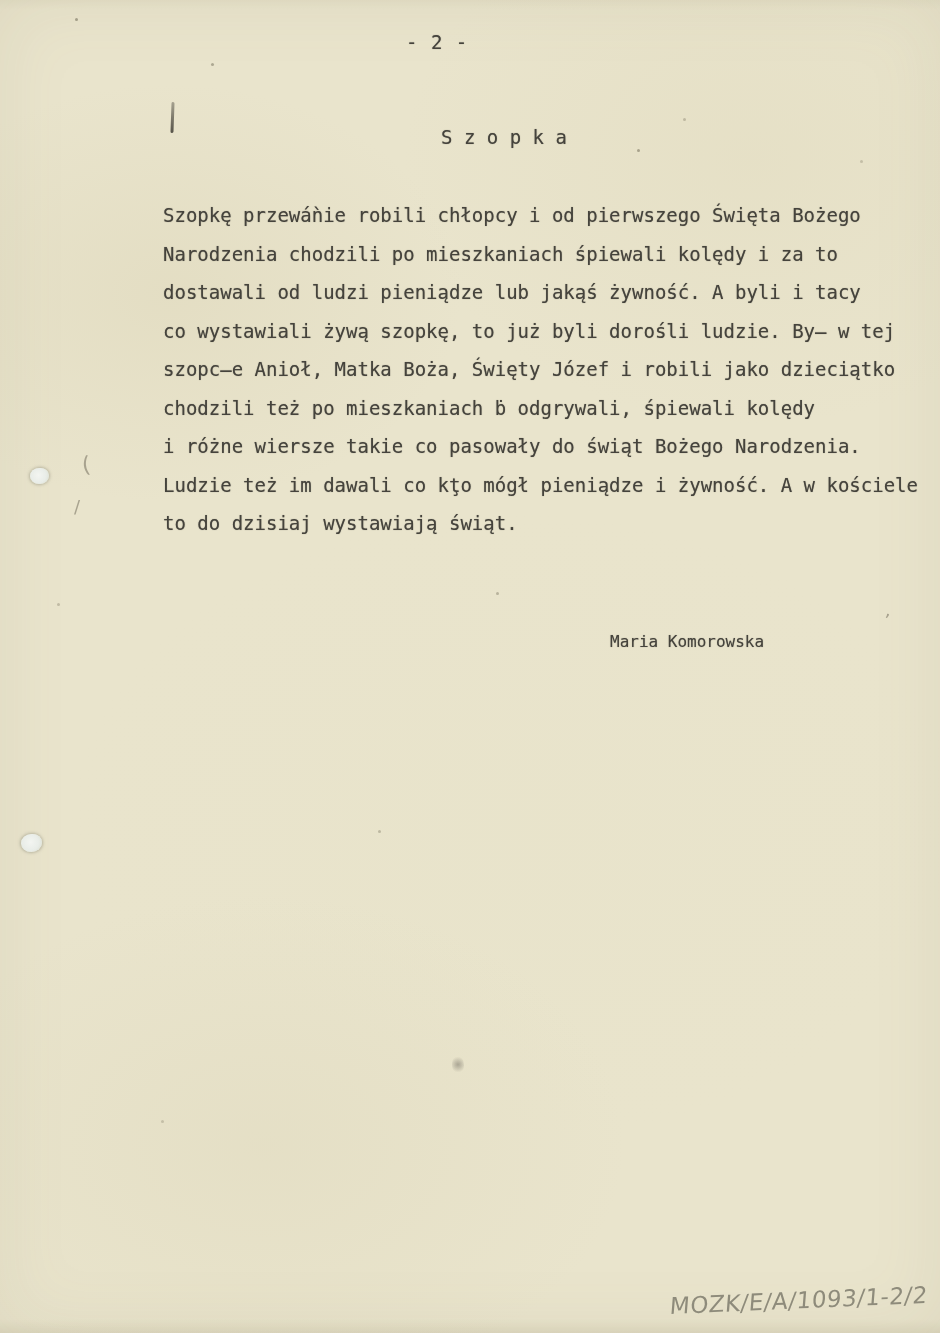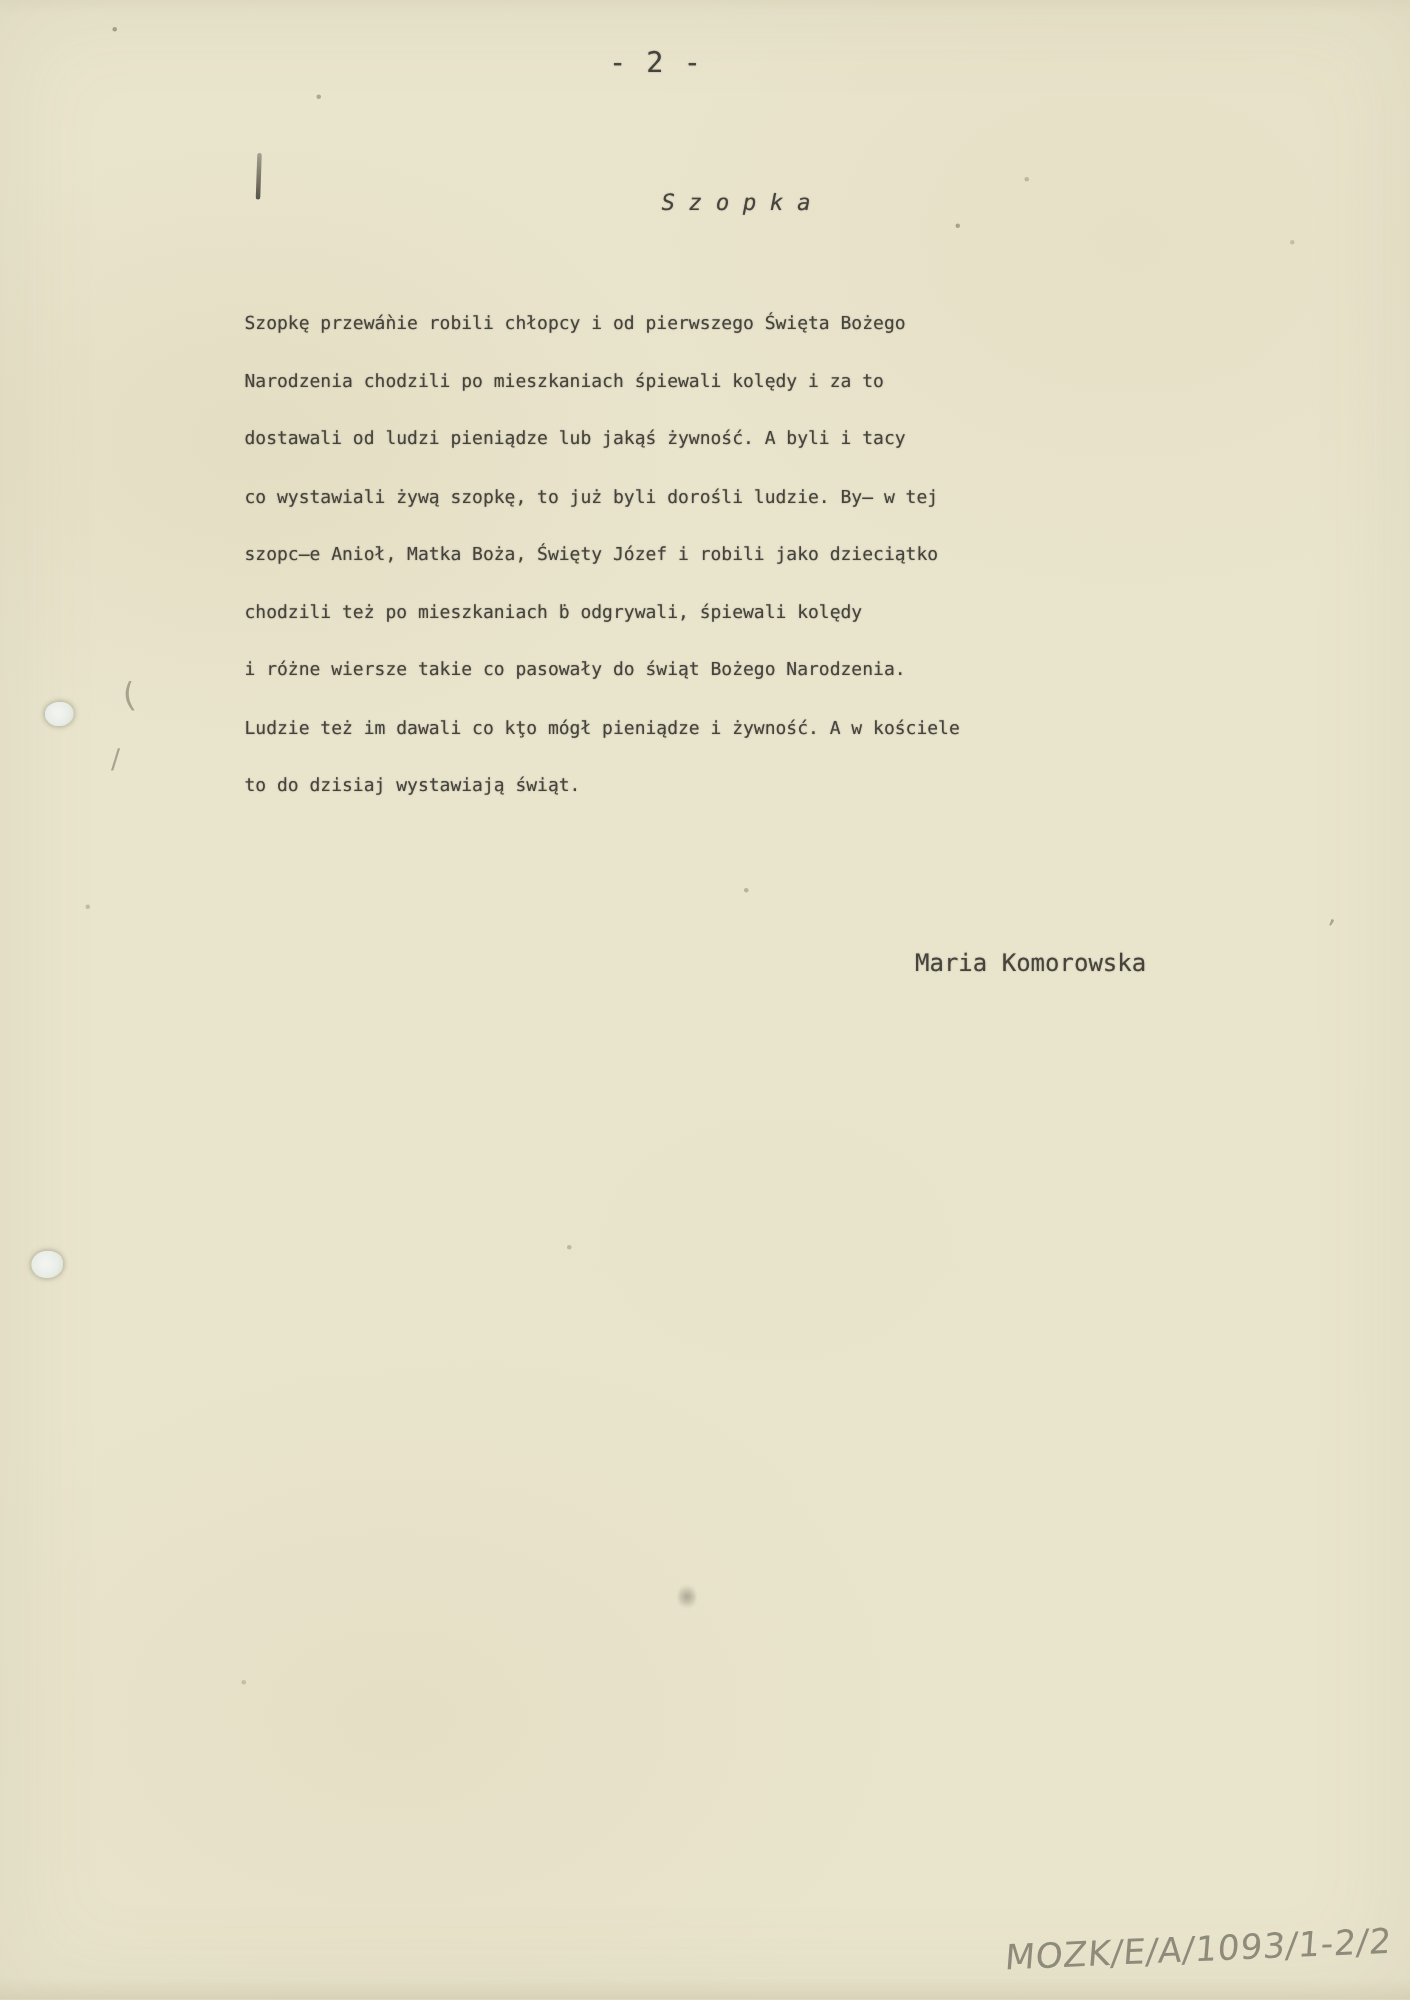--- a/index.html
+++ b/index.html
@@ -37,32 +37,31 @@
     top: 31px;
     left: 406px;
     font-size: 19px;
     letter-spacing: 1px;
     white-space: pre;
   }
   .doc-title {
     position: absolute;
     top: 126px;
     left: 441px;
-    font-size: 15px;
+    font-size: 19px;
     white-space: pre;
-    font-style: italic;
   }
   .body-text {
     position: absolute;
     top: 196px;
     left: 163px;
     width: 768px;
   }
   .body-line {
-    font-size: 12px;
+    font-size: 19px;
     line-height: 38.5px;
     white-space: pre;
   }
   .signature {
     position: absolute;
     top: 632px;
     left: 610px;
     font-size: 16px;
     white-space: pre;
   }

